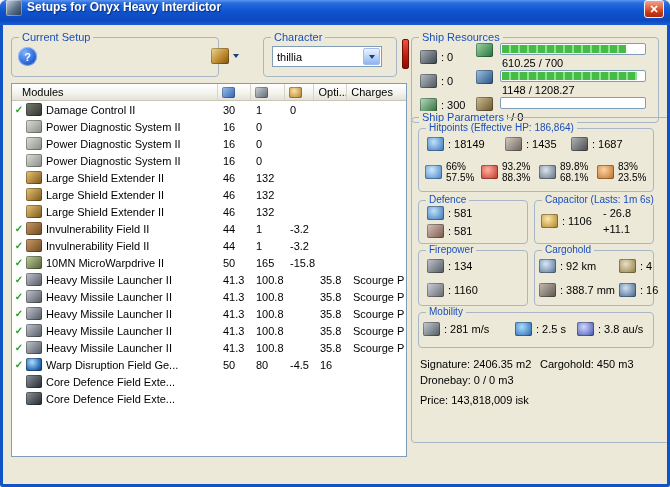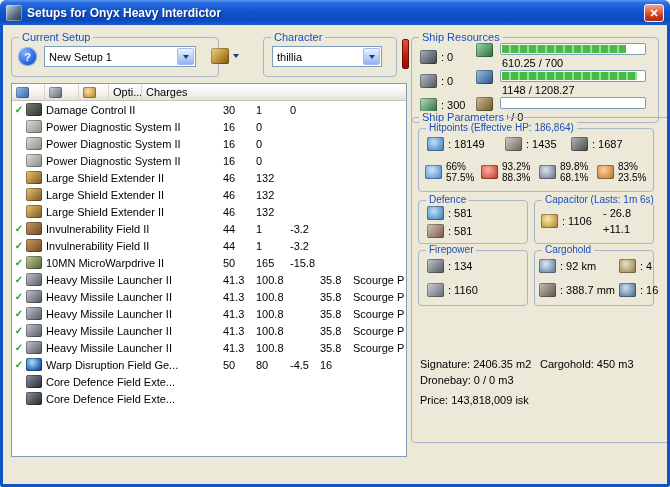--- a/index.html
+++ b/index.html
@@ -1,20 +1,20 @@
 <!DOCTYPE html>
 <html><head>
 <meta charset="utf-8">
 <style>
   *{box-sizing:border-box;margin:0;padding:0}
   html,body{width:670px;height:487px;background:#fff;font-family:"Liberation Sans",sans-serif;font-size:11px;color:#000}
   .window{position:absolute;left:0;top:0;width:670px;height:487px;background:#0f53c4;border-radius:7px 7px 3px 3px;box-shadow:1px 2px 6px rgba(0,0,0,.45)}
   .titlebar{position:absolute;left:0;top:0;right:0;height:25px;border-radius:7px 7px 0 0;
     background:linear-gradient(180deg,#5a96f2 0%,#2a6de0 12%,#0f53cf 45%,#0c49be 82%,#1b5ed6 100%);
-    display:flex;align-items:center;padding:0 6px;gap:5px}
+    display:flex;padding:0 6px;gap:5px}
   .app-icon{width:16px;height:16px;border-radius:2px;background:linear-gradient(135deg,#cfd8e4,#5a7188 55%,#27384a);box-shadow:inset 0 0 0 1px rgba(255,255,255,.35)}
   .wtitle{flex:1;color:#fff;font-weight:bold;font-size:12px;text-shadow:1px 1px 1px #0a2e78;white-space:nowrap;overflow:hidden}
   .close-btn{width:20px;height:18px;border:1px solid #f0f6ff;border-radius:3px;
     background:linear-gradient(180deg,#f0a28e 0%,#e06a45 40%,#cc3a16 70%,#aa2a0e 100%);
     color:#fff;font-weight:bold;font-size:11px;line-height:16px;text-align:center;cursor:pointer}
   .client{position:absolute;left:3px;right:3px;top:25px;bottom:3px;background:#ECE9D8;overflow:hidden}
 
   .group{position:absolute;border:1px solid #a8b6c8;border-radius:4px}
   .glabel{position:absolute;top:-7px;left:7px;background:#ECE9D8;padding:0 3px;color:#1a4fba;font-size:11px;white-space:nowrap}
   .sub .glabel{font-size:10px}
@@ -106,46 +106,41 @@
     <div class="close-btn">✕</div>
   </div>
 
   <div class="client">
 
     <div class="group" style="left:8px;top:12px;width:208px;height:40px">
       <span class="glabel">Current Setup</span>
       <div class="help-btn">
           <span>?</span>
         </div>
-      <div class="combo" style="left:32px;top:8px;width:152px">
-        <span class="combo-text">New Setup 1</span>
-        <span class="combo-btn">
-            <i class="arr"></i>
-          </span>
-      </div>
       <div class="tools-btn">
         <span class="tool-ic"></span>
         <i class="arr"></i>
       </div>
     </div>
 
     <div class="group" style="left:260px;top:12px;width:134px;height:40px">
       <span class="glabel">Character</span>
       <div class="combo" style="left:8px;top:8px;width:110px">
         <span class="combo-text">thillia</span>
         <span class="combo-btn">
             <i class="arr"></i>
           </span>
       </div>
     </div>
 
     <div class="red-ind"></div>
 
     <div class="mtable">
       <div class="mhead">
+        <div class="hcell hname">Modules</div>
         <div class="hcell hcpu">
             <span class="hic cpu-col-icon"></span>
           </div>
         <div class="hcell hpg">
             <span class="hic powergrid-col-icon"></span>
           </div>
         <div class="hcell hcap">
             <span class="hic capacitor-col-icon"></span>
           </div>
         <div class="hcell hopti">Opti...</div>
@@ -463,20 +458,35 @@
         <div class="stat" style="left:4px;top:32px">
             <span class="ic scan-resolution-icon"></span>
             <span>: 388.7 mm</span>
           </div>
         <div class="stat" style="left:84px;top:32px">
             <span class="ic sensor-strength-icon"></span>
             <span>: 16</span>
           </div>
       </div>
 
+      <div class="group sub" style="left:6px;top:194px;width:236px;height:36px">
+        <span class="glabel">Mobility</span>
+        <div class="stat" style="left:4px;top:9px">
+            <span class="ic speed-icon"></span>
+            <span>: 281 m/s</span>
+          </div>
+        <div class="stat" style="left:96px;top:9px">
+            <span class="ic align-time-icon"></span>
+            <span>: 2.5 s</span>
+          </div>
+        <div class="stat" style="left:158px;top:9px">
+            <span class="ic warp-speed-icon"></span>
+            <span>: 3.8 au/s</span>
+          </div>
+      </div>
 
       <div class="pline" style="left:8px;top:240px">Signature: 2406.35 m2</div>
       <div class="pline" style="left:128px;top:240px">Cargohold: 450 m3</div>
       <div class="pline" style="left:8px;top:256px">Dronebay: 0 / 0 m3</div>
       <div class="pline" style="left:8px;top:276px">Price: 143,818,009 isk</div>
     </div>
 
 
   </div>
 </div>

